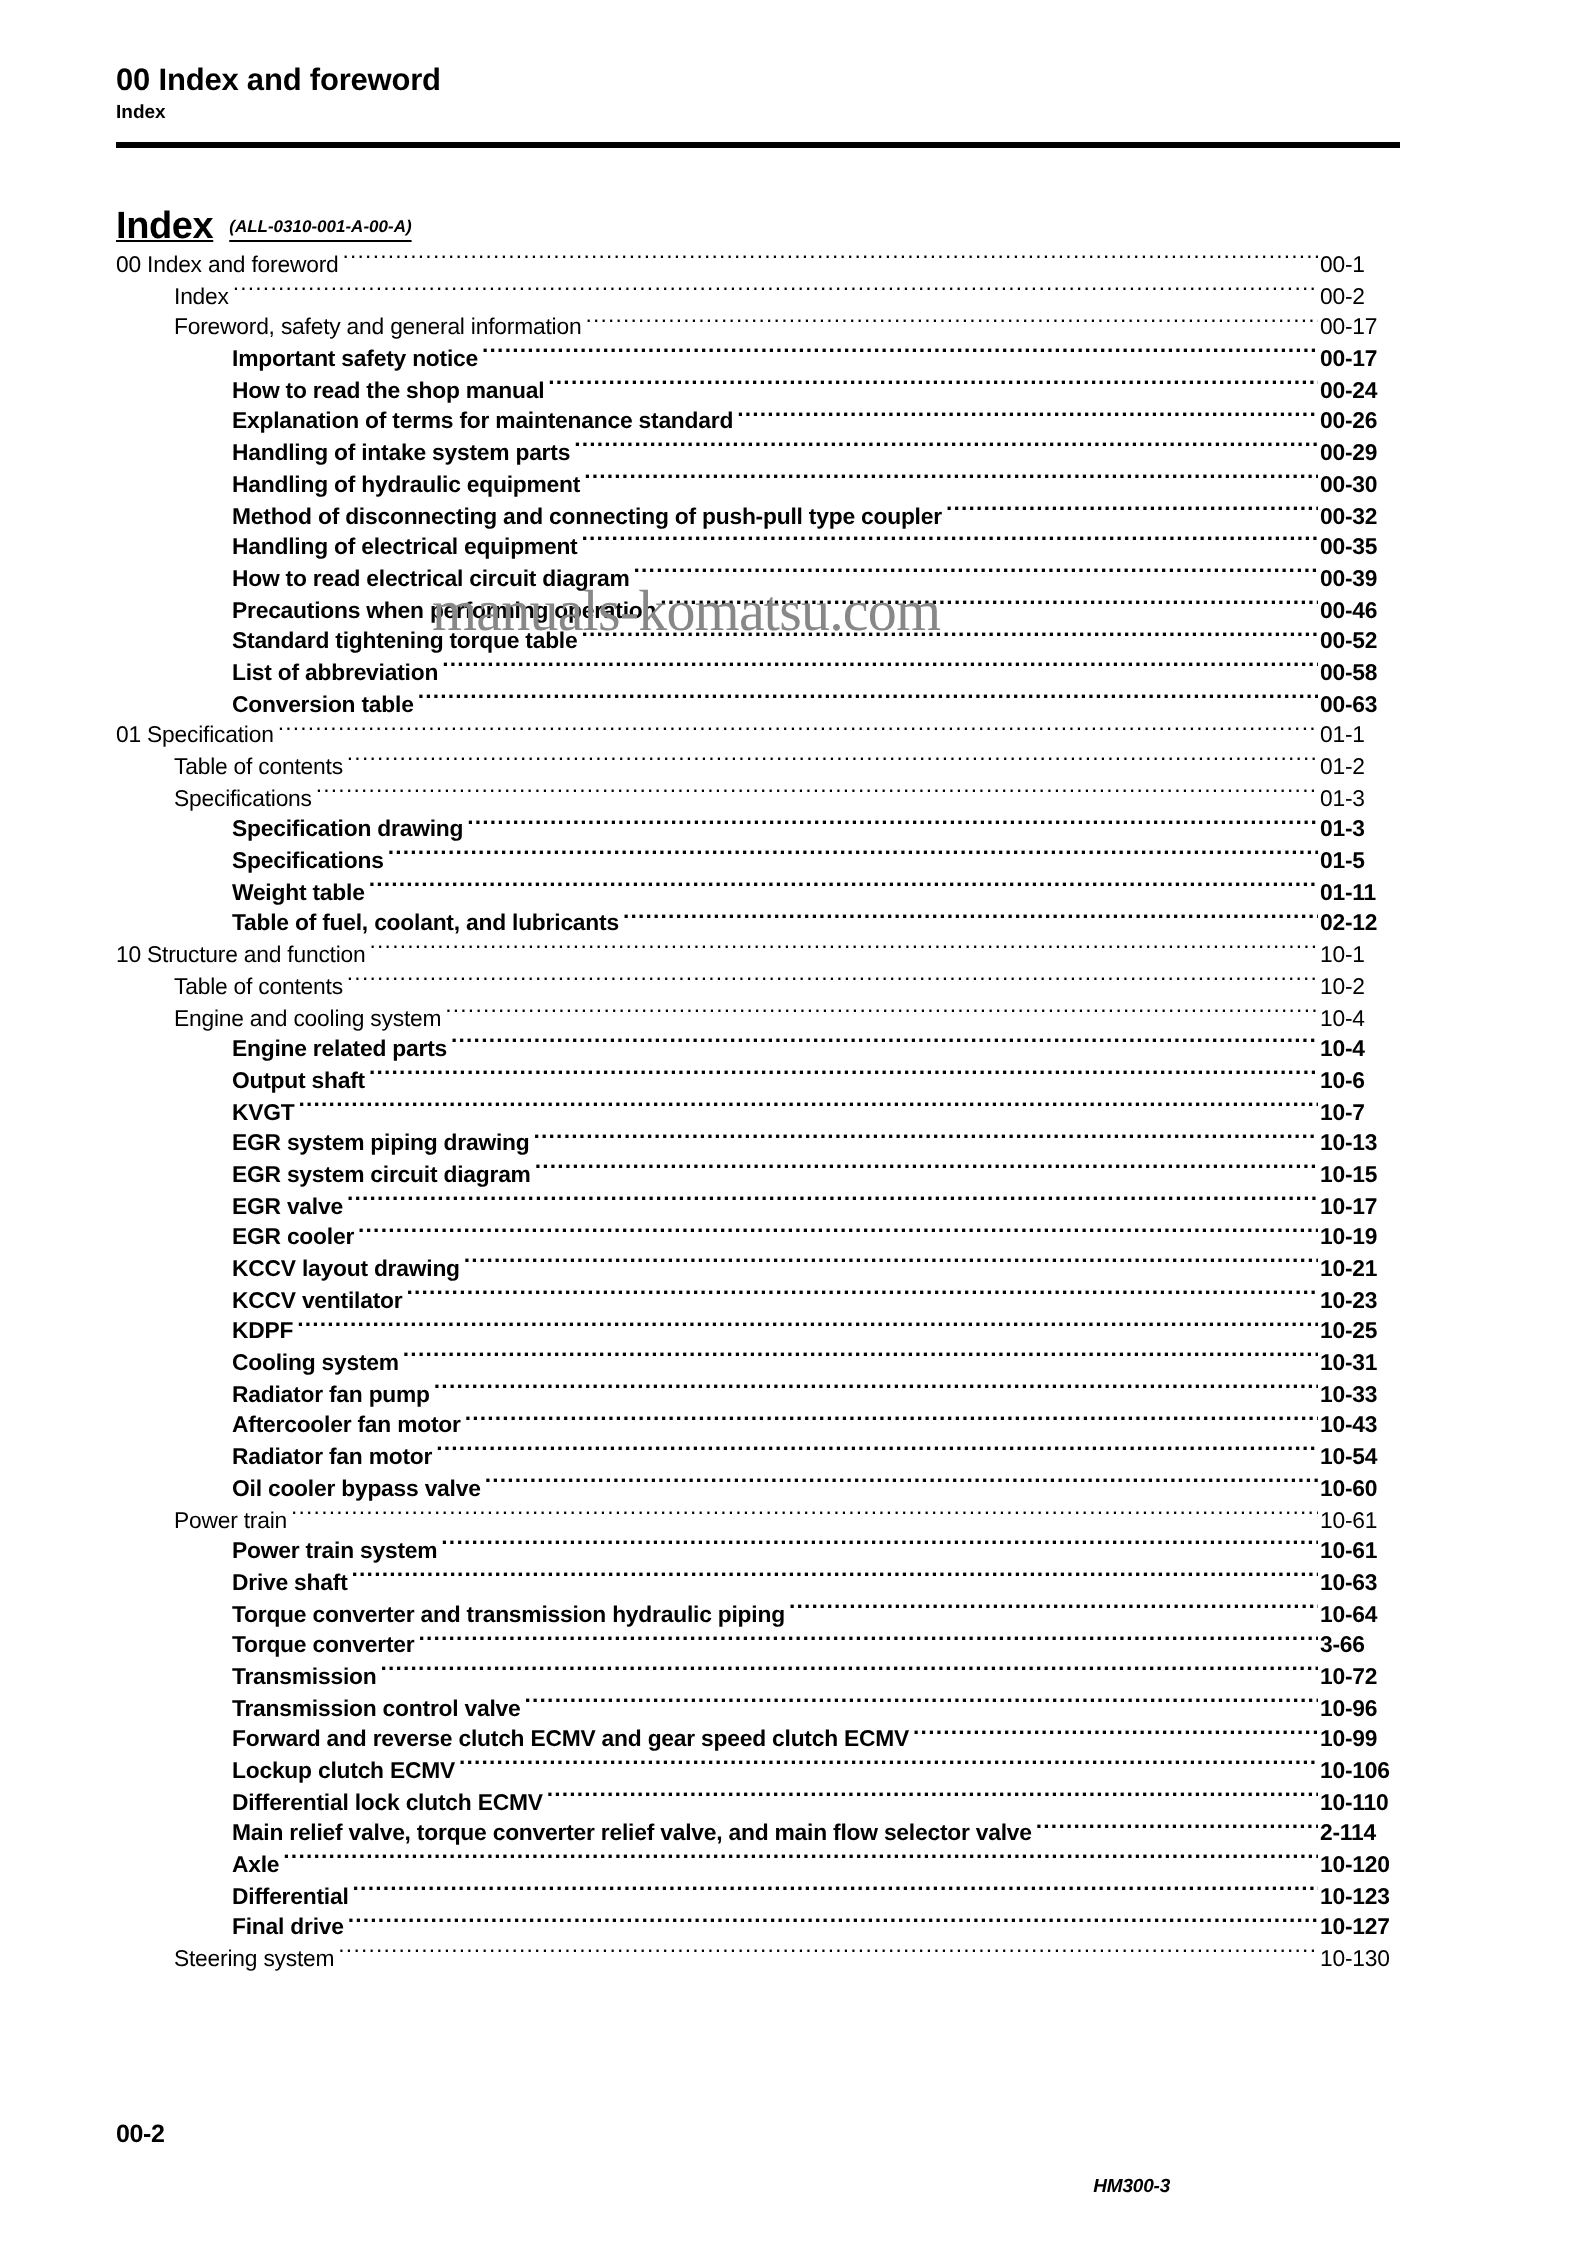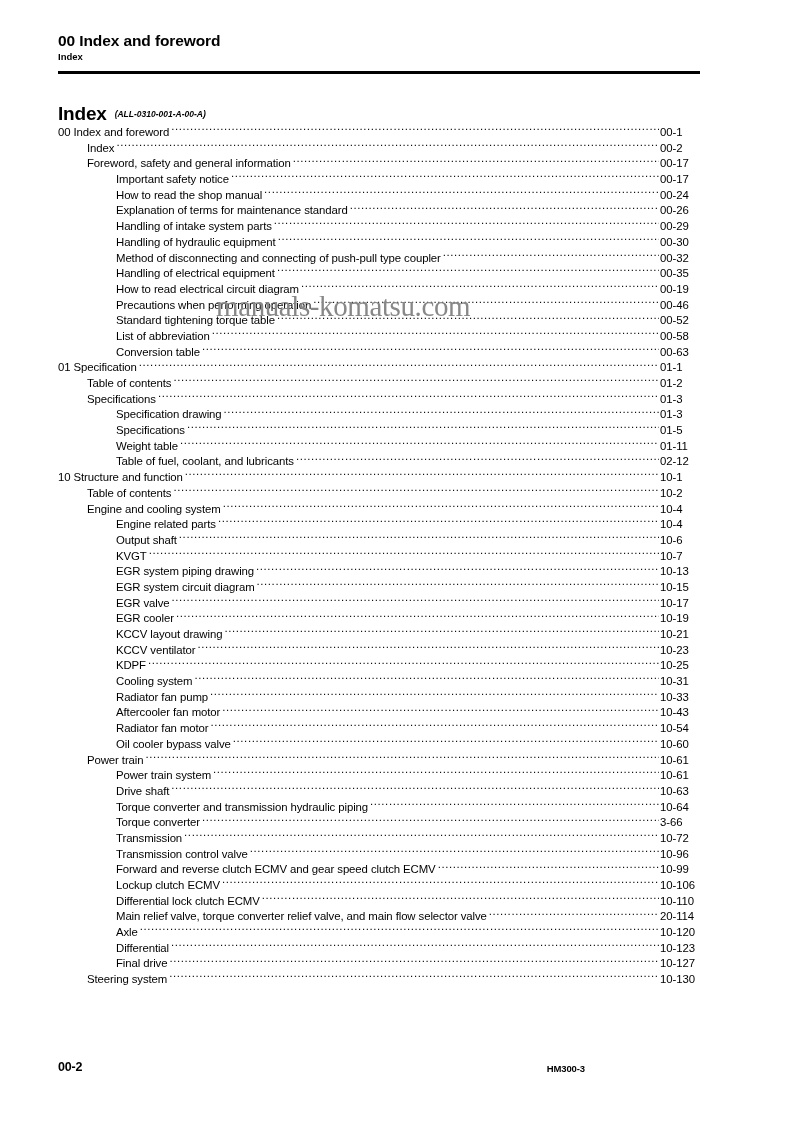--- a/index.html
+++ b/index.html
@@ -52,20 +52,21 @@
     height: 3px;
     background: #000000;
   }
 
   
   .index-heading {
     position: absolute;
     left: 58px;
     top: 103px;
     white-space: nowrap;
+    text-decoration: underline;
   }
   .index-heading .idx-word {
     font-size: 19px;
     font-weight: bold;
     letter-spacing: -0.2px;
   }
   .index-heading .idx-code {
     font-size: 8.5px;
     font-style: italic;
     font-weight: bold;
@@ -85,21 +86,21 @@
     display: flex;
     align-items: baseline;
     font-size: 11.4px;
     line-height: 15.7px;
     height: 15.7px;
     white-space: nowrap;
     letter-spacing: -0.1px;
   }
   .toc-row.lvl0 { padding-left: 0px; }
   .toc-row.lvl1 { padding-left: 29px; }
-  .toc-row.lvl2 { padding-left: 58px; }
+  .toc-row.lvl2 { padding-left: 58px; font-weight: bold; }
 
   .toc-label {
     flex: 0 0 auto;
     padding-right: 2px;
   }
   .toc-dots {
     flex: 1 1 auto;
     overflow: hidden;
     height: 12px;
     position: relative;
@@ -138,24 +139,25 @@
     position: absolute;
     left: 58px;
     top: 1060px;
     font-size: 12.5px;
     font-weight: bold;
     letter-spacing: -0.2px;
   }
   .footer-right {
     position: absolute;
     right: 94px;
-    top: 1063px;
+    top: 1088px;
     font-size: 9.5px;
     font-weight: bold;
     letter-spacing: -0.1px;
+    font-style: italic;
   }
 </style>
 </head>
 <body>
 
 <div class="page">
 
   <div class="header">
     <div class="header-title">00 Index and foreword</div>
     <div class="header-sub">Index</div>
@@ -213,21 +215,21 @@
         <span class="toc-page">00-32</span>
       </div>
       <div class="toc-row lvl2">
         <span class="toc-label">Handling of electrical equipment</span>
         <span class="toc-dots"></span>
         <span class="toc-page">00-35</span>
       </div>
       <div class="toc-row lvl2">
         <span class="toc-label">How to read electrical circuit diagram</span>
         <span class="toc-dots"></span>
-        <span class="toc-page">00-19</span>
+        <span class="toc-page">00-39</span>
       </div>
       <div class="toc-row lvl2">
         <span class="toc-label">Precautions when performing operation</span>
         <span class="toc-dots"></span>
         <span class="toc-page">00-46</span>
       </div>
       <div class="toc-row lvl2">
         <span class="toc-label">Standard tightening torque table</span>
         <span class="toc-dots"></span>
         <span class="toc-page">00-52</span>
@@ -413,21 +415,21 @@
         <span class="toc-page">10-106</span>
       </div>
       <div class="toc-row lvl2">
         <span class="toc-label">Differential lock clutch ECMV</span>
         <span class="toc-dots"></span>
         <span class="toc-page">10-110</span>
       </div>
       <div class="toc-row lvl2">
         <span class="toc-label">Main relief valve, torque converter relief valve, and main flow selector valve</span>
         <span class="toc-dots"></span>
-        <span class="toc-page">20-114</span>
+        <span class="toc-page">2-114</span>
       </div>
       <div class="toc-row lvl2">
         <span class="toc-label">Axle</span>
         <span class="toc-dots"></span>
         <span class="toc-page">10-120</span>
       </div>
       <div class="toc-row lvl2">
         <span class="toc-label">Differential</span>
         <span class="toc-dots"></span>
         <span class="toc-page">10-123</span>

